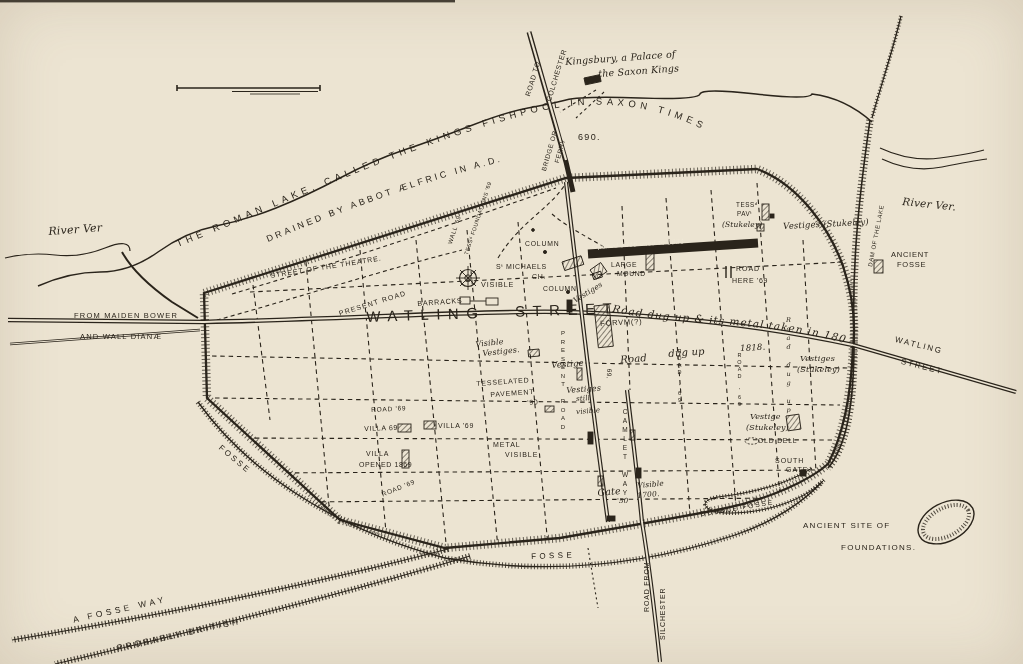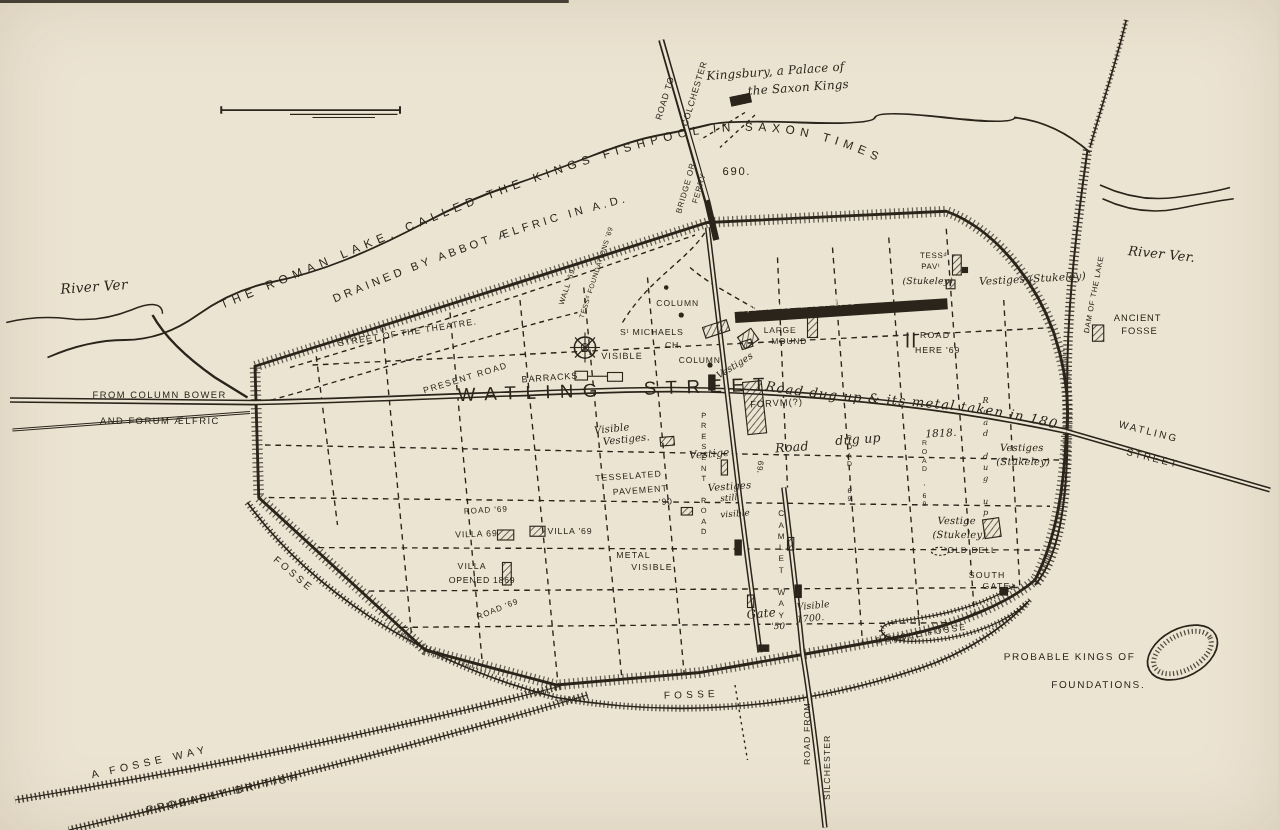--- a/index.html
+++ b/index.html
@@ -196,22 +196,22 @@
 
 
 <div class="lbl" style="--x:524px;--y:95px;--r:-73deg;--fs:7px">ROAD TO</div>
 <div class="lbl" style="--x:545px;--y:100px;--r:-73deg;--fs:7px">COLCHESTER</div>
 <div class="lbl S" style="--x:565px;--y:57px;--r:-4deg;--fs:9.5px">Kingsbury, a Palace of</div>
 <div class="lbl S" style="--x:598px;--y:69px;--r:-4deg;--fs:9.5px">the Saxon Kings</div>
 <div class="lbl" style="--x:541px;--y:170px;--r:-74deg;--fs:6.5px">BRIDGE OR</div>
 <div class="lbl" style="--x:554px;--y:162px;--r:-74deg;--fs:6.5px">FERRY</div>
 <div class="lbl" style="--x:578px;--y:133px;--fs:9px;--ls:.15em">690.</div>
 <div class="lbl S" style="--x:48px;--y:226px;--r:-4deg;--fs:11px">River Ver</div>
-<div class="lbl" style="--x:74px;--y:312px;--fs:7.5px;--ls:.16em">FROM COLUMN BOWER</div>
-<div class="lbl" style="--x:80px;--y:333px;--fs:7.5px;--ls:.16em">AND FORUM ÆLFRIC</div>
+<div class="lbl" style="--x:74px;--y:312px;--fs:7.5px;--ls:.16em">FROM MAIDEN BOWER</div>
+<div class="lbl" style="--x:80px;--y:333px;--fs:7.5px;--ls:.16em">AND WALL DIANÆ</div>
 <div class="lbl" style="--x:270px;--y:272px;--r:-9deg;--fs:7px;--ls:.14em">STREET OF THE THEATRE.</div>
 <div class="lbl" style="--x:338px;--y:310px;--r:-17deg;--fs:7px;--ls:.18em">PRESENT ROAD</div>
 <div class="lbl" style="--x:447px;--y:243px;--r:-72deg;--fs:6px">WALL '69</div>
 <div class="lbl" style="--x:464px;--y:254px;--r:-72deg;--fs:5.5px">TESSᵈ FOUNDATIONS '69</div>
 <div class="lbl" style="--x:525px;--y:240px;--fs:6.8px;--ls:.12em">COLUMN</div>
 <div class="lbl" style="--x:496px;--y:263px;--fs:7px">Sᵗ MICHAELS</div>
 <div class="lbl" style="--x:532px;--y:273px;--fs:7px">CH.</div>
 <div class="lbl" style="--x:481px;--y:281px;--fs:7.2px;--ls:.12em">VISIBLE</div>
 <div class="lbl" style="--x:543px;--y:285px;--fs:6.8px;--ls:.1em">COLUMN</div>
 <div class="lbl" style="--x:417px;--y:300px;--r:-4deg;--fs:7.2px;--ls:.1em">BARRACKS</div>
@@ -261,21 +261,21 @@
 <div class="lbl S" style="--x:750px;--y:413px;--fs:8px">Vestige</div>
 <div class="lbl S" style="--x:746px;--y:424px;--fs:8px">(Stukeley)</div>
 <div class="lbl S" style="--x:800px;--y:355px;--fs:8px">Vestiges</div>
 <div class="lbl S" style="--x:797px;--y:366px;--fs:8px">(Stukeley)</div>
 <div class="lbl" style="--x:758px;--y:437px;--fs:6.8px;--ls:.12em">OLD DELL</div>
 <div class="lbl" style="--x:700px;--y:510px;--r:-9deg;--fs:6.8px;--ls:.26em">DOUBLE FOSSE</div>
 <div class="lbl" style="--x:222px;--y:444px;--r:40deg;--fs:8px;--ls:.3em">FOSSE</div>
 <div class="lbl" style="--x:531px;--y:553px;--r:-2deg;--fs:8px;--ls:.42em">FOSSE</div>
 <div class="lbl" style="--x:643px;--y:612px;--r:-90deg;--fs:7px;--ls:.12em">ROAD FROM</div>
 <div class="lbl" style="--x:659px;--y:640px;--r:-90deg;--fs:7px;--ls:.12em">SILCHESTER</div>
-<div class="lbl" style="--x:803px;--y:522px;--fs:8px;--ls:.16em">PROBABLE KINGS OF</div>
+<div class="lbl" style="--x:803px;--y:522px;--fs:8px;--ls:.16em">ANCIENT SITE OF</div>
 <div class="lbl" style="--x:841px;--y:544px;--fs:8px;--ls:.16em">FOUNDATIONS.</div>
 <div class="lbl" style="--x:867px;--y:266px;--r:-79deg;--fs:6px;--ls:.1em">DAM OF THE LAKE</div>
 <div class="lbl S" style="--x:903px;--y:196px;--r:6deg;--fs:10.5px">River Ver.</div>
 <div class="lbl" style="--x:891px;--y:251px;--fs:7.5px;--ls:.1em">ANCIENT</div>
 <div class="lbl" style="--x:897px;--y:261px;--fs:7.5px;--ls:.1em">FOSSE</div>
 <div class="lbl" style="--x:896px;--y:336px;--r:14deg;--fs:8px;--ls:.24em">WATLING</div>
 <div class="lbl" style="--x:902px;--y:358px;--r:14deg;--fs:8px;--ls:.24em">STREET</div>
 <div class="lbl S" style="--x:572px;--y:298px;--r:-32deg;--fs:7.5px">Vestiges</div>
 
 </div>

